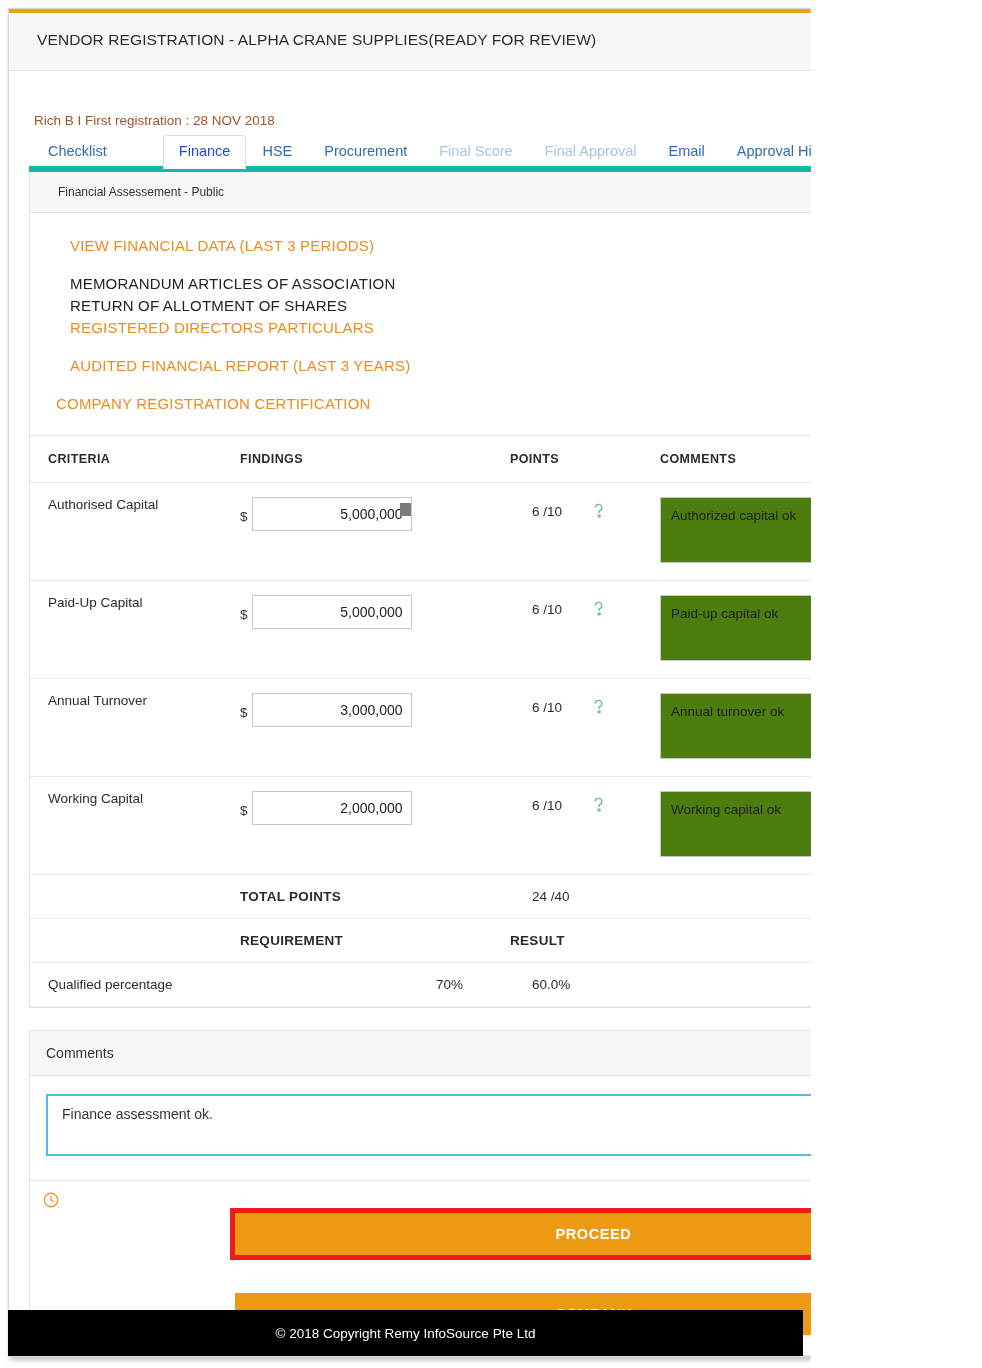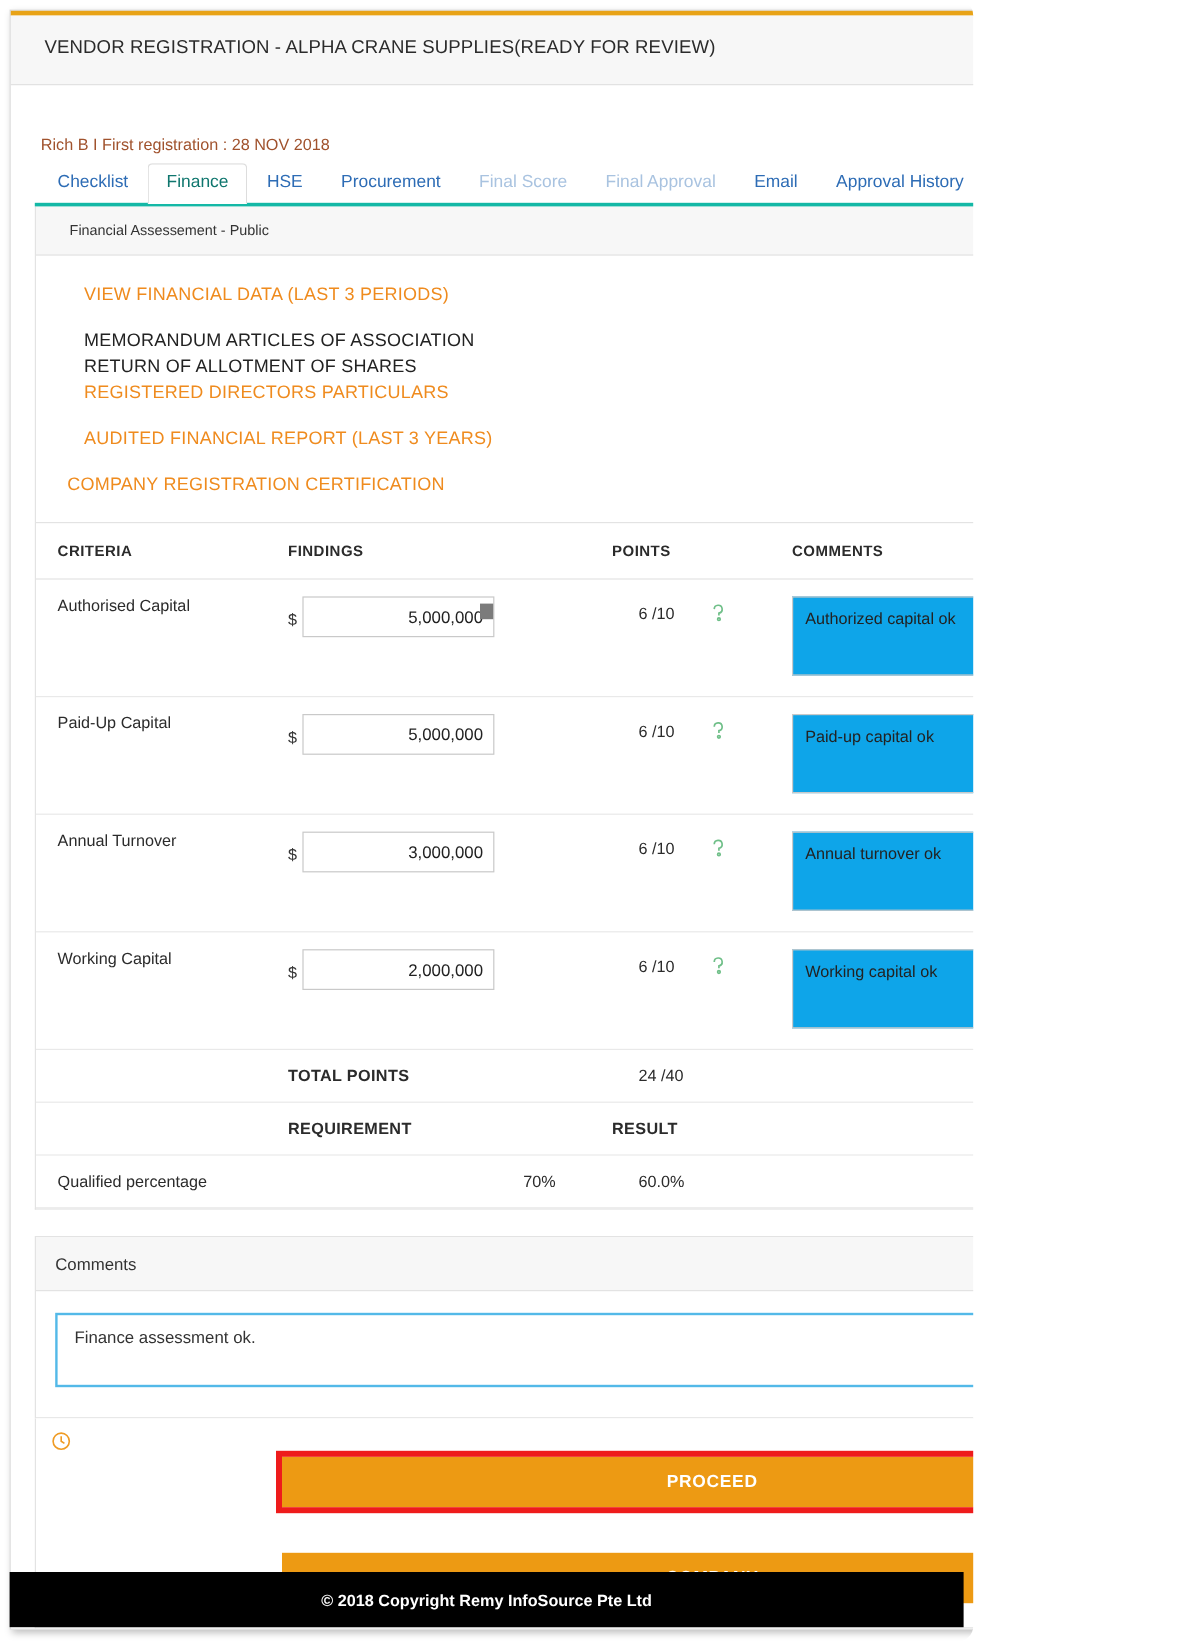--- a/index.html
+++ b/index.html
@@ -62,41 +62,42 @@
   .reg-line {
     color: #a0522d;
     font-size: 13.5px;
     padding: 42px 0 8px 5px;
   }
 
   
   .tabs {
     position: relative;
     display: flex;
-    align-items: flex-end;
-    border-bottom: 3px solid #14b8a6;
+    align-items: center;
+    border-bottom: 6px solid #14b8a6;
     padding-left: 3px;
     height: 36px;
   }
   .tab {
     font-size: 14.5px;
     color: #2d6cb5;
     padding: 7px 15px 9px 15px;
     cursor: pointer;
     white-space: nowrap;
     position: relative;
     top: 1px;
     border: 1px solid transparent;
   }
   .tab.active {
-    color: #0f766e;
+    color: #1d4ed8;
     background: #fff;
     border: 1px solid #dddddd;
     border-bottom: 1px solid #fff;
     border-radius: 4px 4px 0 0;
+    margin-left: 40px;
   }
   .tab.disabled { color: #a9c3e0; cursor: default; }
 
   
   .panel { border: 1px solid #e3e3e3; border-top: none; background:#fff; }
   .panel-head {
     background: #f7f7f7;
     border-bottom: 1px solid #e3e3e3;
     padding: 13px 0 13px 28px;
     font-size: 12px;
@@ -161,21 +162,21 @@
     margin-left: -12px;
     position: relative; top: -5px;
   }
   .pts { display: flex; align-items: center; padding-top: 6px; }
   .pts-val { font-size: 13.5px; color: #2b2b2b; margin-left: 22px; }
   .help-icon { margin-left: 30px; cursor: pointer; line-height: 0; }
 
   .cmt-box {
     width: 278px; height: 66px;
     border: 1px solid #c9c9c9;
-    background: #0ea5e9;
+    background: #4d7c0f;
     font-size: 13.5px;
     font-family: "Liberation Sans", sans-serif;
     color: #222;
     padding: 10px 10px;
     resize: both;
     outline: none;
     overflow: hidden;
   }
 
   .row-total td { border-bottom: 1px solid #e9e9e9; padding: 17px 0; }
@@ -231,21 +232,21 @@
 
   
   .footer {
     position: absolute;
     left: 8px; right: 8px;
     top: 1310px;
     height: 46px;
     background: #000;
     color: #fff;
     display: flex; align-items: center; justify-content: center;
-    font-size: 13.5px; font-weight: bold;
+    font-size: 13.5px; font-weight: normal;
   }
 </style>
 </head>
 <body>
 
 <div id="page">
 
   <div class="modal">
 
     <div class="close-row">✕</div>

